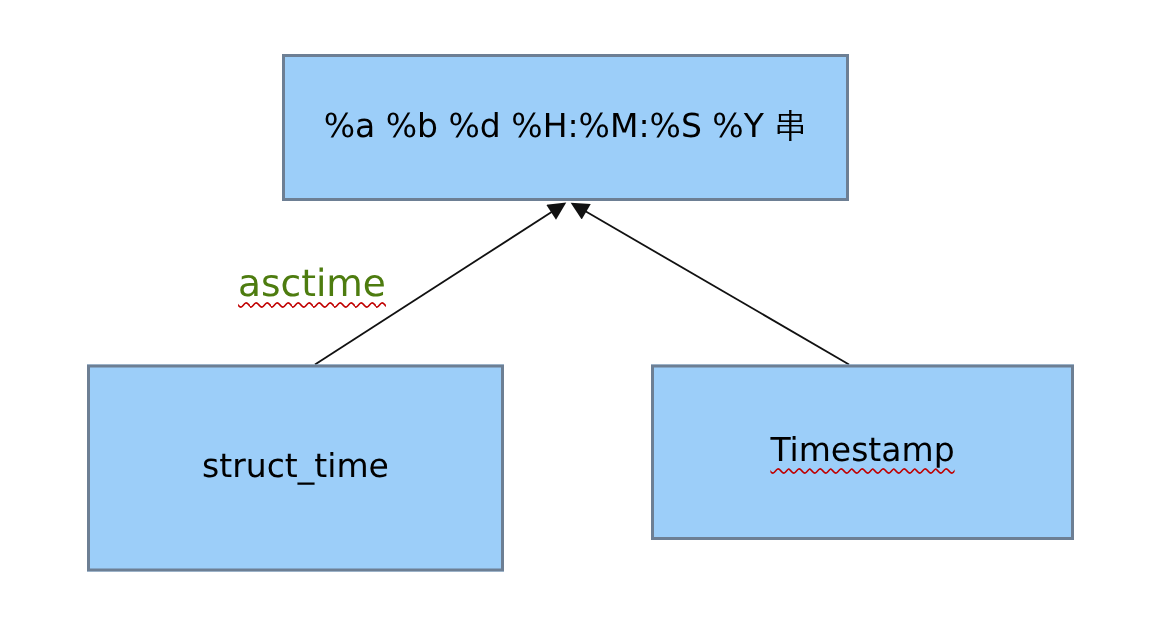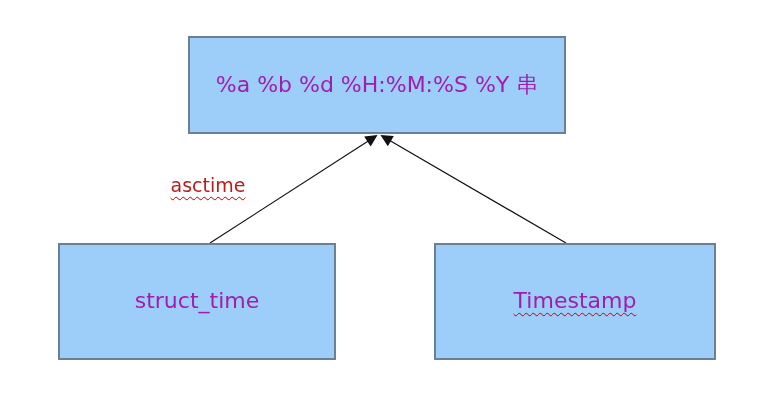--- a/index.html
+++ b/index.html
@@ -24,33 +24,33 @@
     pointer-events: none;
   }
   .node {
     position: absolute;
     box-sizing: border-box;
     background: #9ccef9;
     border: 2px solid #6d7f94;
     display: flex;
     align-items: center;
     justify-content: center;
-    color: #a21caf;
+    color: #000000;
     font-size: 22px;
     line-height: 1.2;
     white-space: nowrap;
   }
   .node-format   { left: 188px; top: 36px;  width: 378px; height: 98px; }
-  .node-struct   { left: 58px;  top: 243px; width: 278px; height: 117px; }
+  .node-struct   { left: 58px;  top: 243px; width: 278px; height: 138px; }
   .node-ts       { left: 434px; top: 243px; width: 282px; height: 117px; }
   .edge-label {
     position: absolute;
     transform: translateX(-50%);
-    color: #b91c1c;
-    font-size: 19px;
+    color: #4d7c0f;
+    font-size: 25px;
     white-space: nowrap;
   }
   .edge-label-asctime { left: 208px; top: 174px; }
   .edge-label-ctime   { left: 532px; top: 174px; }
   .misspelled {
     text-decoration-line: underline;
     text-decoration-style: wavy;
     text-decoration-color: #c00000;
     text-decoration-thickness: 1px;
     text-underline-offset: 4px;

